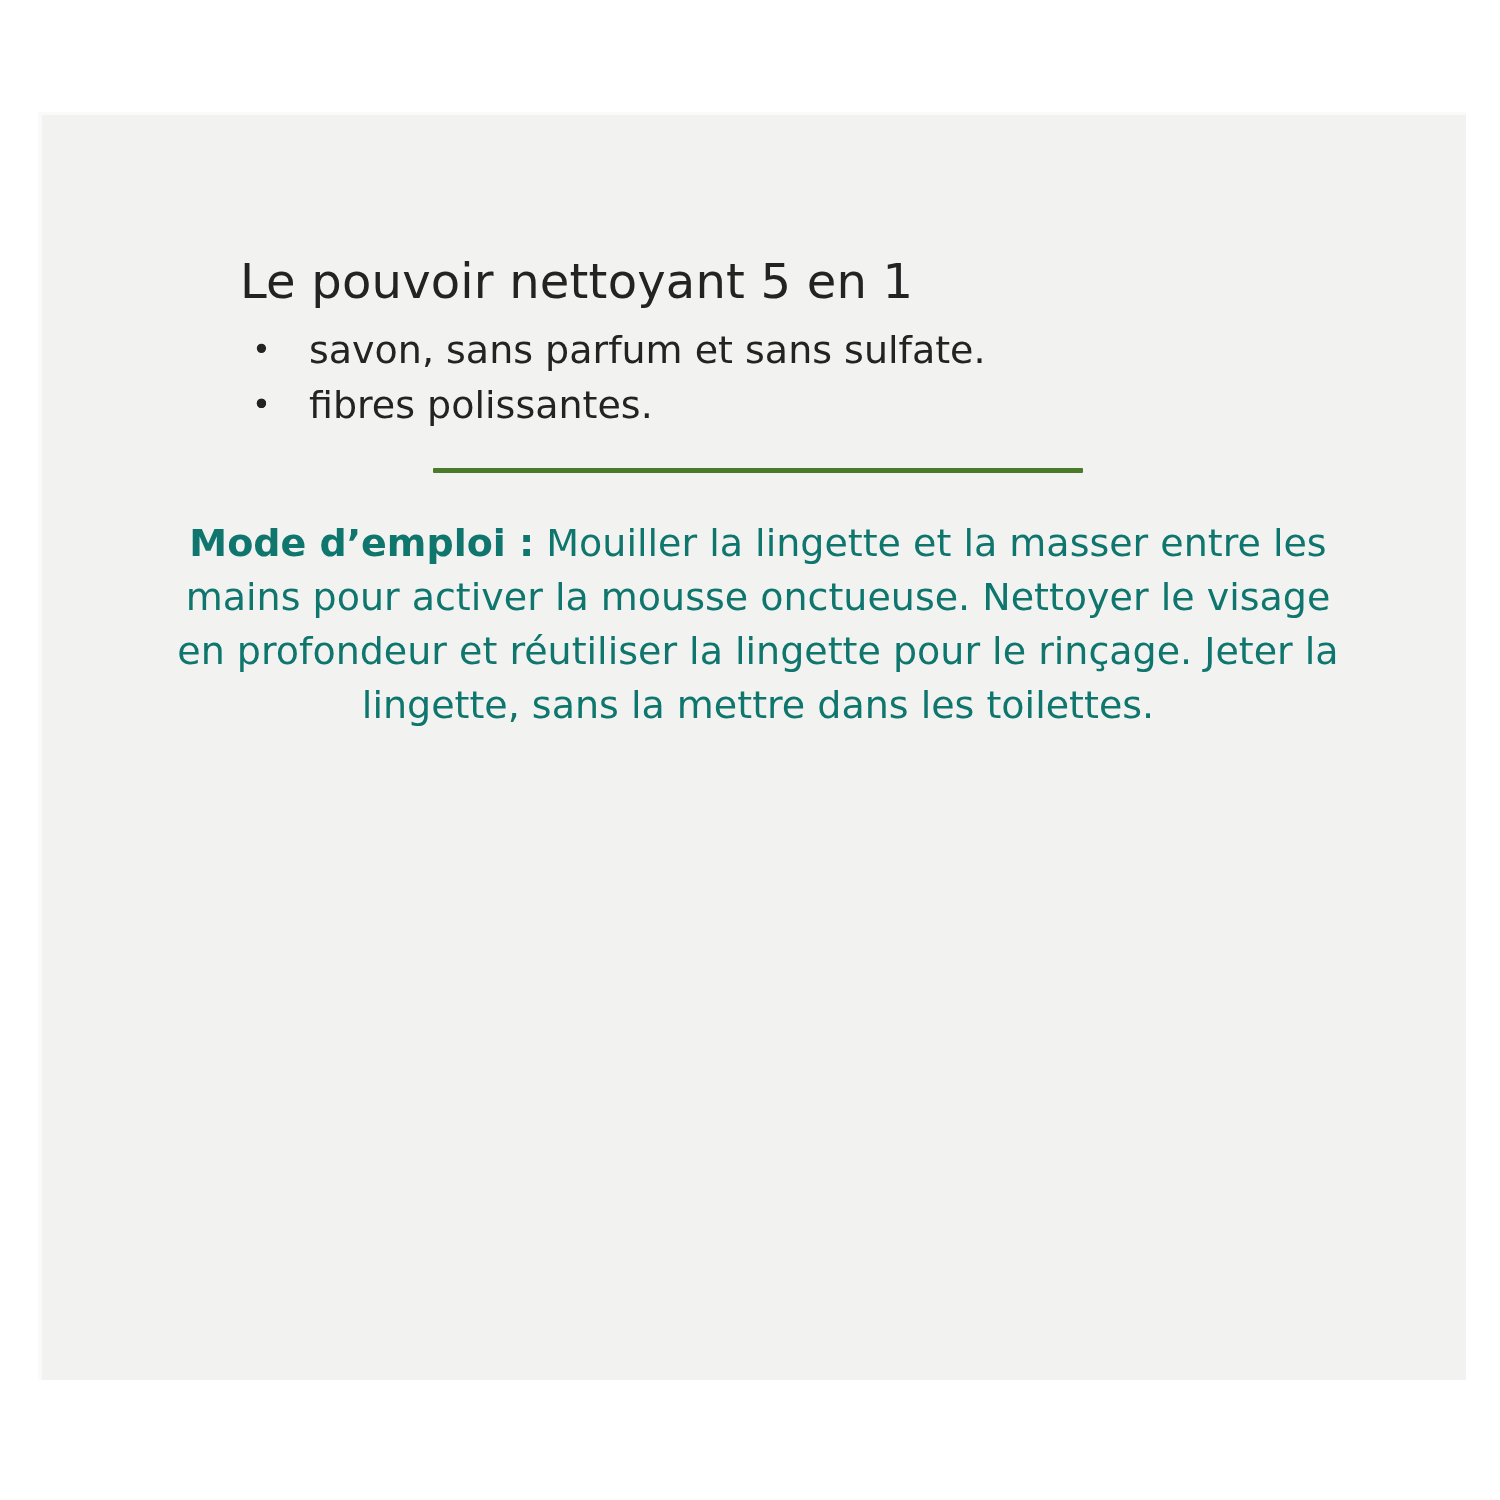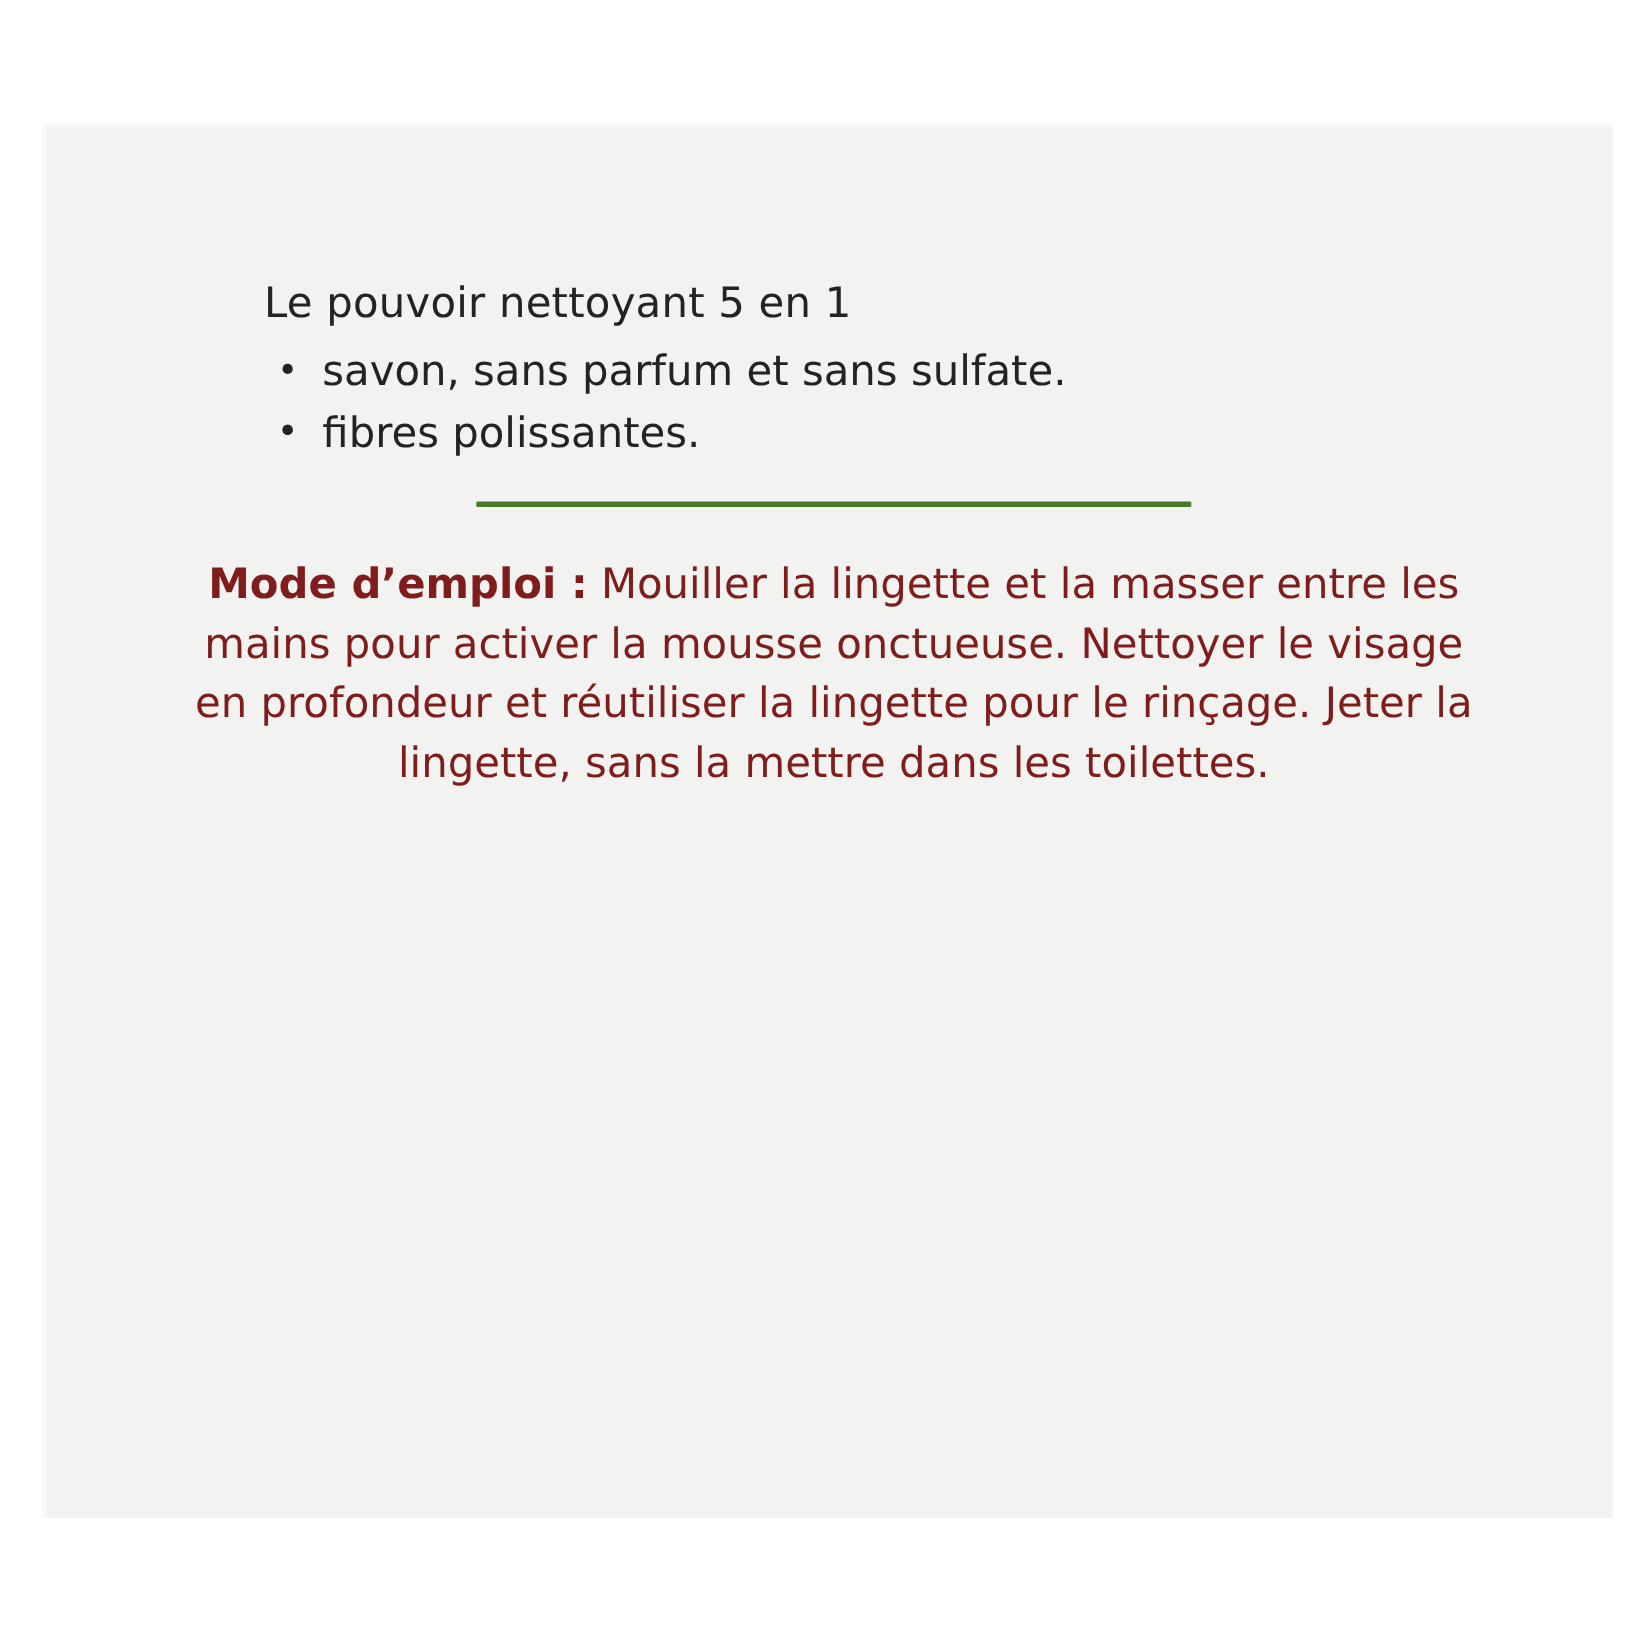--- a/index.html
+++ b/index.html
@@ -52,21 +52,21 @@
   }
 
   .content {
     position: absolute;
     left: 120px;
     top: 140px;
     width: 1200px;
   }
 
   .headline {
-    font-size: 38px;
+    font-size: 48px;
     line-height: 1.22;
     letter-spacing: 0.2px;
     color: #232323;
     margin: 0 0 14px 82px;
     font-weight: 400;
   }
 
   .bullets {
     list-style: none;
     margin: 0;
@@ -86,40 +86,40 @@
     position: absolute;
     left: 2px;
     top: 0;
     font-size: 32px;
     line-height: 1.55;
     color: #232323;
   }
 
   .bullets li .l2 {
     display: block;
-    margin-left: 9px;
+    margin-left: 25px;
   }
 
   .divider-wrap {
     margin: 36px 0 30px 0;
     display: flex;
     justify-content: center;
   }
   .divider {
     width: 650px;
     height: 5px;
     background: #4a7a2c;
     border-radius: 1px;
   }
 
   .usage {
     text-align: center;
     font-size: 38px;
     line-height: 1.42;
-    color: #7f1d1d;
+    color: #0f766e;
     padding: 0 16px;
     margin-top: 44px;
   }
   .usage .label {
     font-weight: 700;
   }
 </style>
 </head>
 <body>
 

